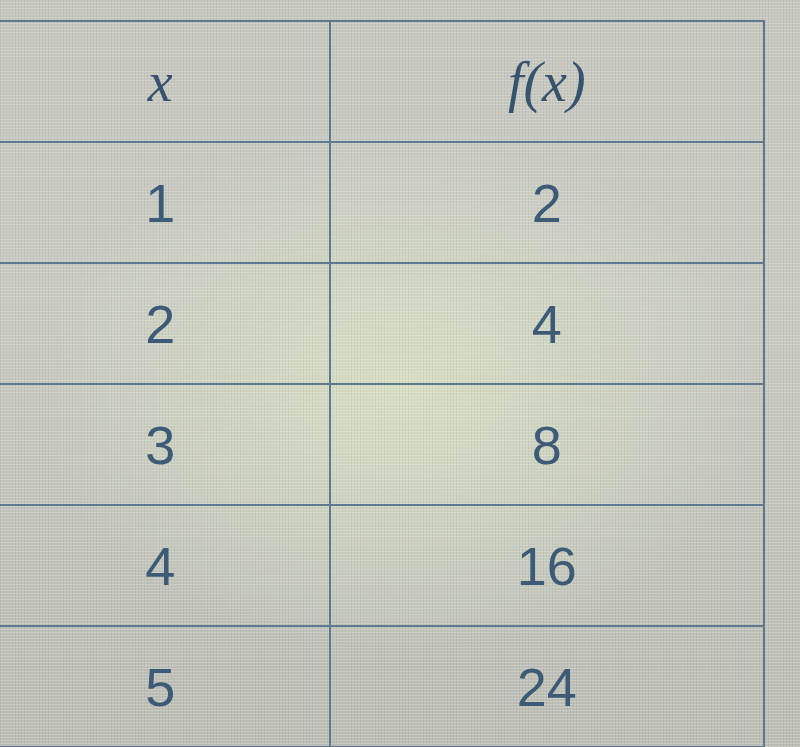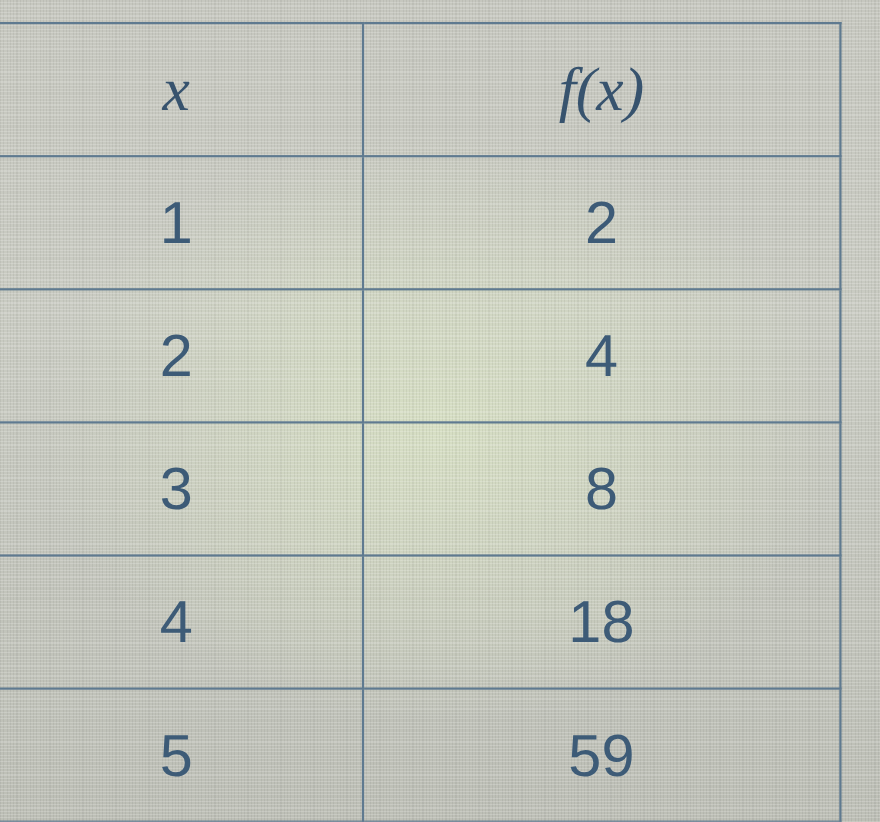--- a/index.html
+++ b/index.html
@@ -74,21 +74,21 @@
       <tr>
         <td>2</td>
         <td>4</td>
       </tr>
       <tr>
         <td>3</td>
         <td>8</td>
       </tr>
       <tr>
         <td>4</td>
-        <td>18</td>
+        <td>16</td>
       </tr>
       <tr>
         <td>5</td>
-        <td>59</td>
+        <td>24</td>
       </tr>
     </tbody>
   </table>
 </div>
 
 </body></html>

